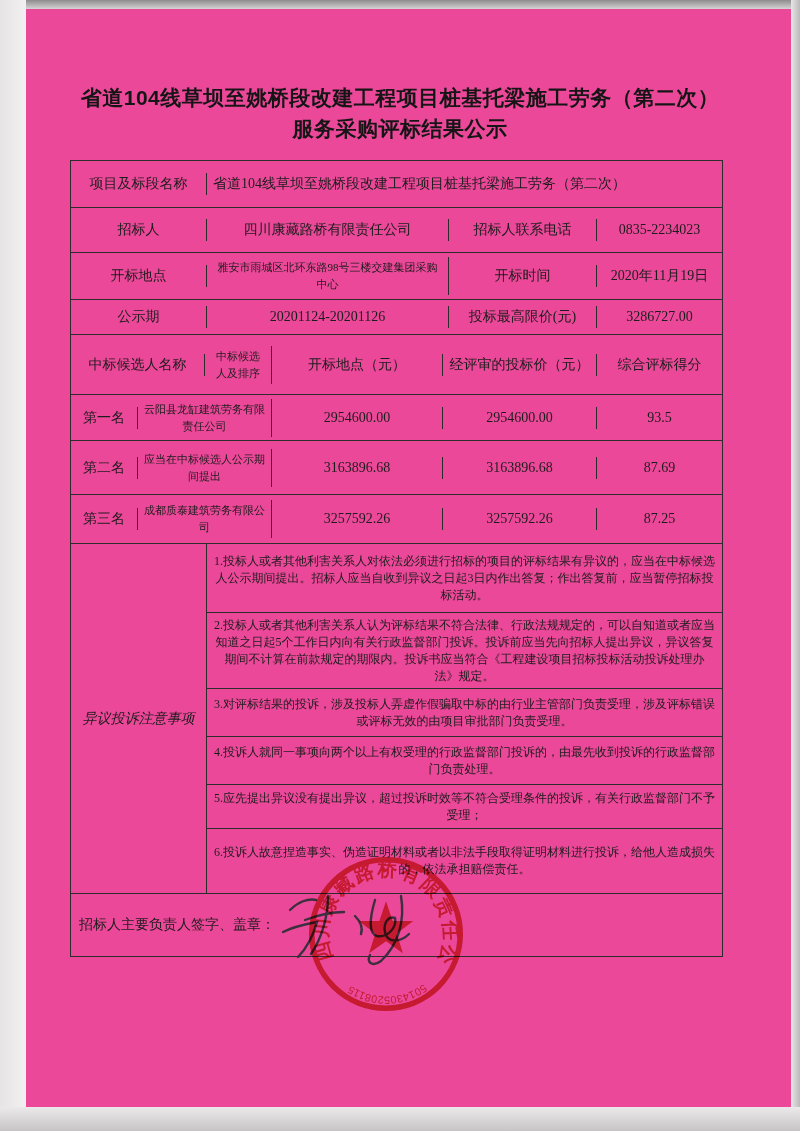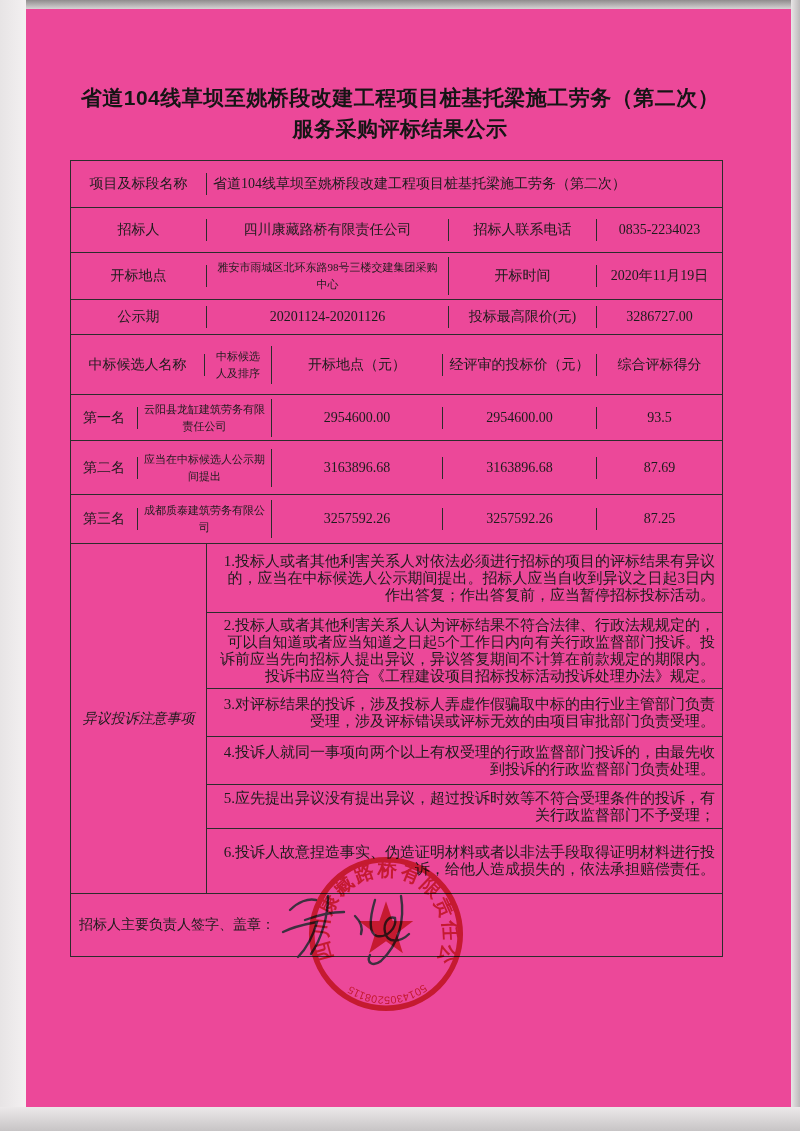--- a/index.html
+++ b/index.html
@@ -54,21 +54,21 @@
 
   .notice-row{display:flex;border-bottom:1.5px solid #2c2c2c;box-sizing:border-box;}
   .notice-label{
     width:136px;box-sizing:border-box;border-right:1.5px solid #2c2c2c;
     display:flex;align-items:center;justify-content:center;text-align:center;font-style:italic;
   }
   .notice-body{flex:1;display:flex;flex-direction:column;}
   .notice-item{
     box-sizing:border-box;border-bottom:1.5px solid #2c2c2c;
     display:flex;align-items:center;
-    padding:2px 7px;font-size:15px;line-height:17px;text-align:right;
+    padding:2px 7px;font-size:12px;line-height:17px;text-align:center;
   }
   .notice-item:last-child{border-bottom:none;}
   .ih69{height:69px}.ih76{height:76px}.ih48{height:48px}.ih44{height:44px}.ih64{height:64px}
 
   .sign-row{height:62px;display:flex;align-items:center;padding-left:8px;box-sizing:border-box;}
 
   .signature-svg{position:absolute;left:276px;top:886px;z-index:2;}
   .seal-svg{position:absolute;left:300px;top:848px;z-index:3;opacity:.88;mix-blend-mode:multiply;}
 </style>
 </head>

